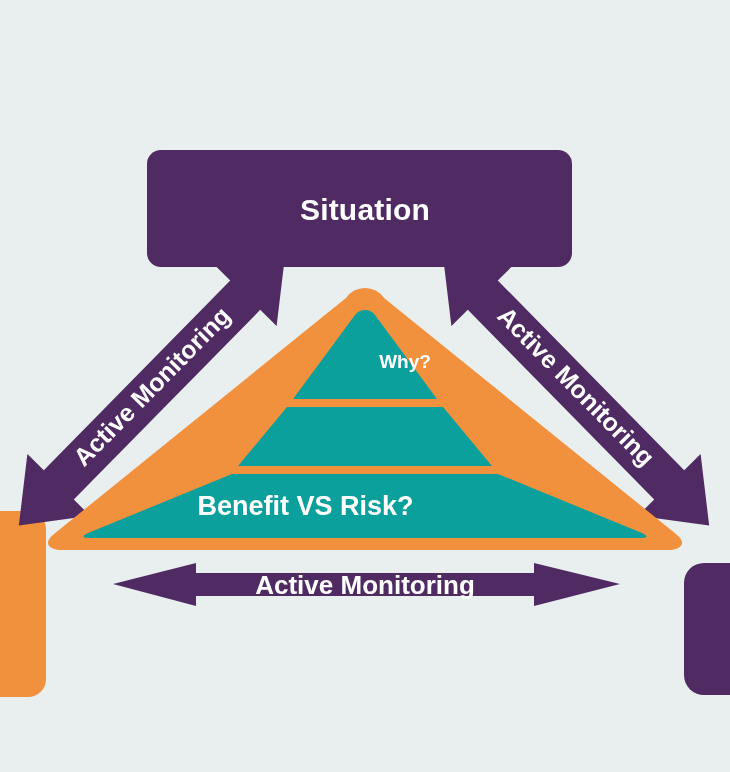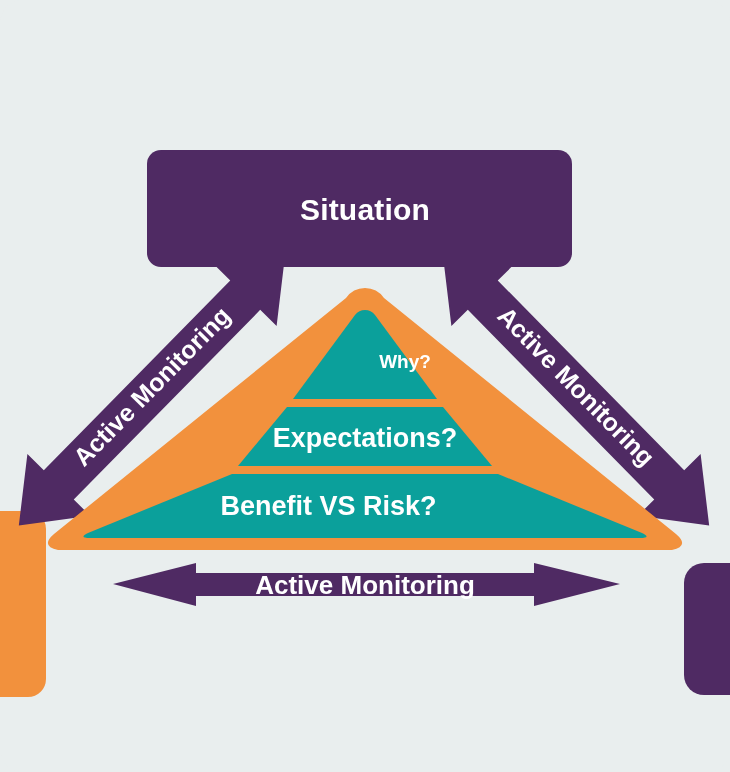--- a/index.html
+++ b/index.html
@@ -50,21 +50,20 @@
   }
   #tier-expectations-label {
     left: 0; top: 423px; width: 730px;
     text-align: center;
     font-size: 27px;
   }
   #tier-benefit-label {
     left: 0; top: 491px; width: 611px;
     text-align: center;
     font-size: 27px;
-    padding-left: 23px;
   }
   #bottom-arrow-label {
     left: 0; top: 570px; width: 730px;
     text-align: center;
     font-size: 26px;
   }
   .diag-label {
     font-size: 25px;
     left: 0; top: 0;
     width: 340px;
@@ -167,21 +166,20 @@
                L 196 606
                Z" fill="#4f2a63"></path>
     </g>
 
   </svg>
 
   <div class="lbl" id="situation-label">Situation</div>
 
   <div class="lbl" id="tier-why-label">Why?</div>
 
-  <div class="lbl" id="tier-expectations-label">Expectations?</div>
 
   <div class="lbl" id="tier-benefit-label">Benefit VS Risk?</div>
 
   <div class="lbl diag-label" id="left-arrow-label">Active Monitoring</div>
 
   <div class="lbl diag-label" id="right-arrow-label">Active Monitoring</div>
 
   <div class="lbl" id="bottom-arrow-label">Active Monitoring</div>
 
 </div>

